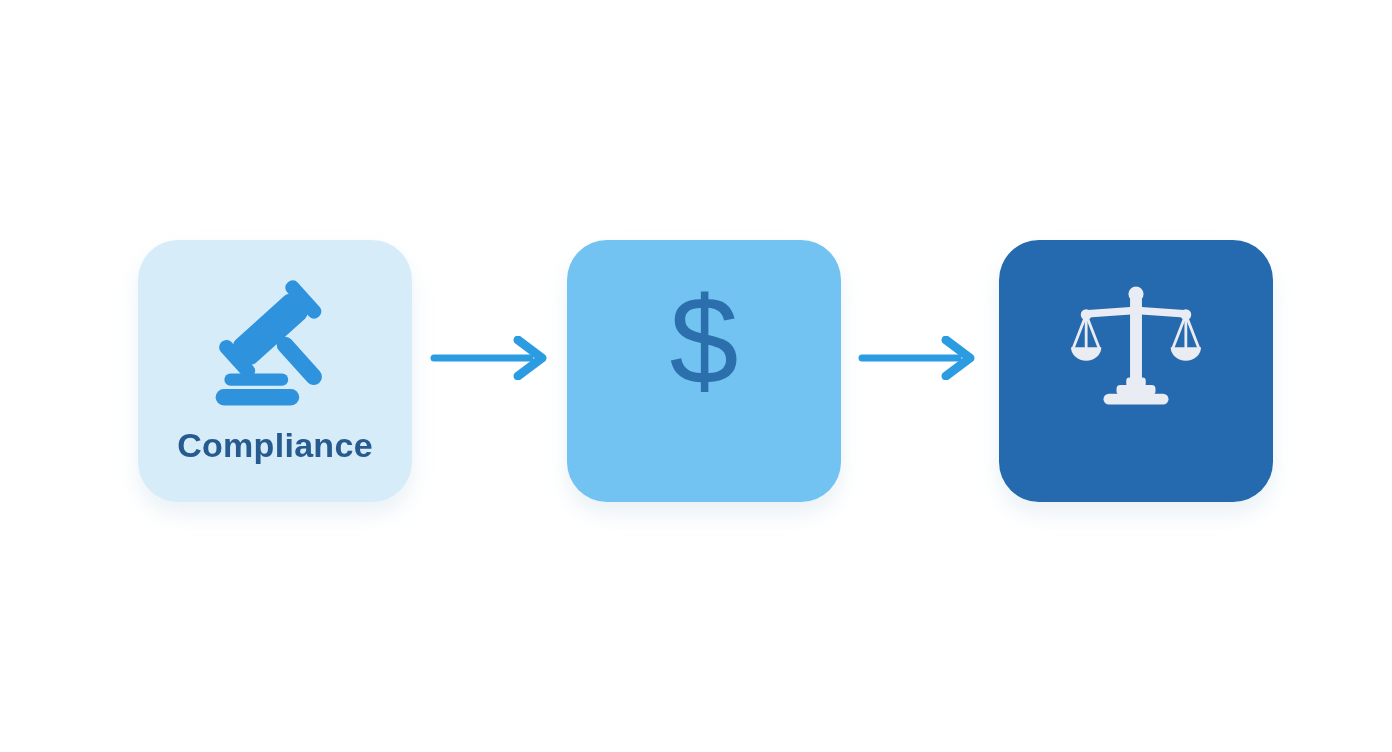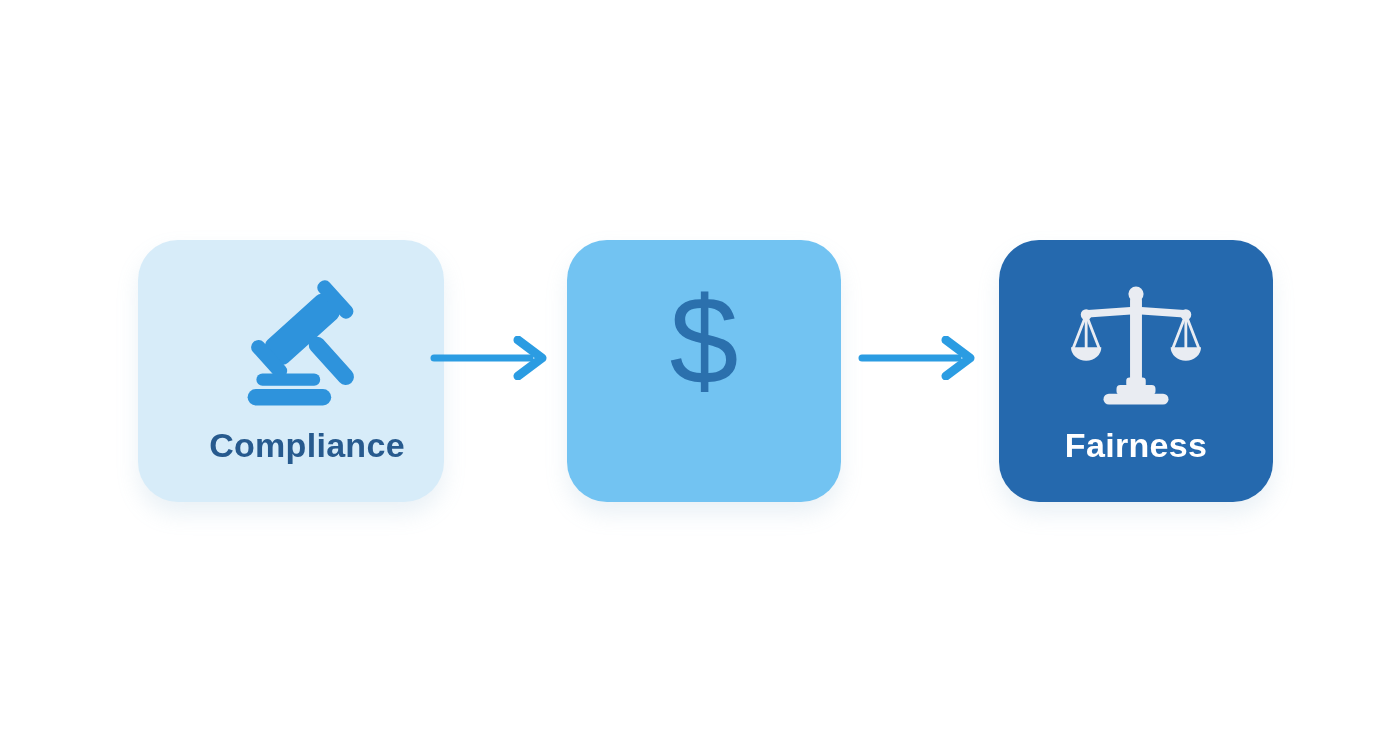--- a/index.html
+++ b/index.html
@@ -21,21 +21,21 @@
     position: absolute;
     top: 240px;
     width: 274px;
     height: 262px;
     border-radius: 40px;
     display: flex;
     flex-direction: column;
     align-items: center;
     box-shadow: 0 12px 22px rgba(140, 175, 205, 0.18);
   }
-  .node-1 { left: 138px; padding-left: 32px; }
+  .node-1 { left: 138px; }
   .node-2 { left: 567px; }
   .node-3 { left: 999px; }
   .icon-area {
     margin-top: 32px;
     height: 146px;
     width: 100%;
     display: flex;
     align-items: center;
     justify-content: center;
   }
@@ -117,16 +117,15 @@
           <line x1="106" y1="32" x2="106" y2="63"></line>
           <line x1="106" y1="32" x2="118" y2="63"></line>
         </g>
         <path d="M0 62 h28 a14 12.5 0 0 1 -28 0 Z"></path>
         <path d="M92 62 h28 a14 12.5 0 0 1 -28 0 Z"></path>
         <rect x="51" y="90" width="18" height="9" rx="3"></rect>
         <rect x="42" y="97" width="36" height="9" rx="3.5"></rect>
         <rect x="30" y="105" width="60" height="10" rx="5"></rect>
       </svg>
     </div>
-    <div class="node-label" style="color: rgb(255, 255, 255);">Fairness</div>
   </div>
 
 </div>
 
 </body></html>

